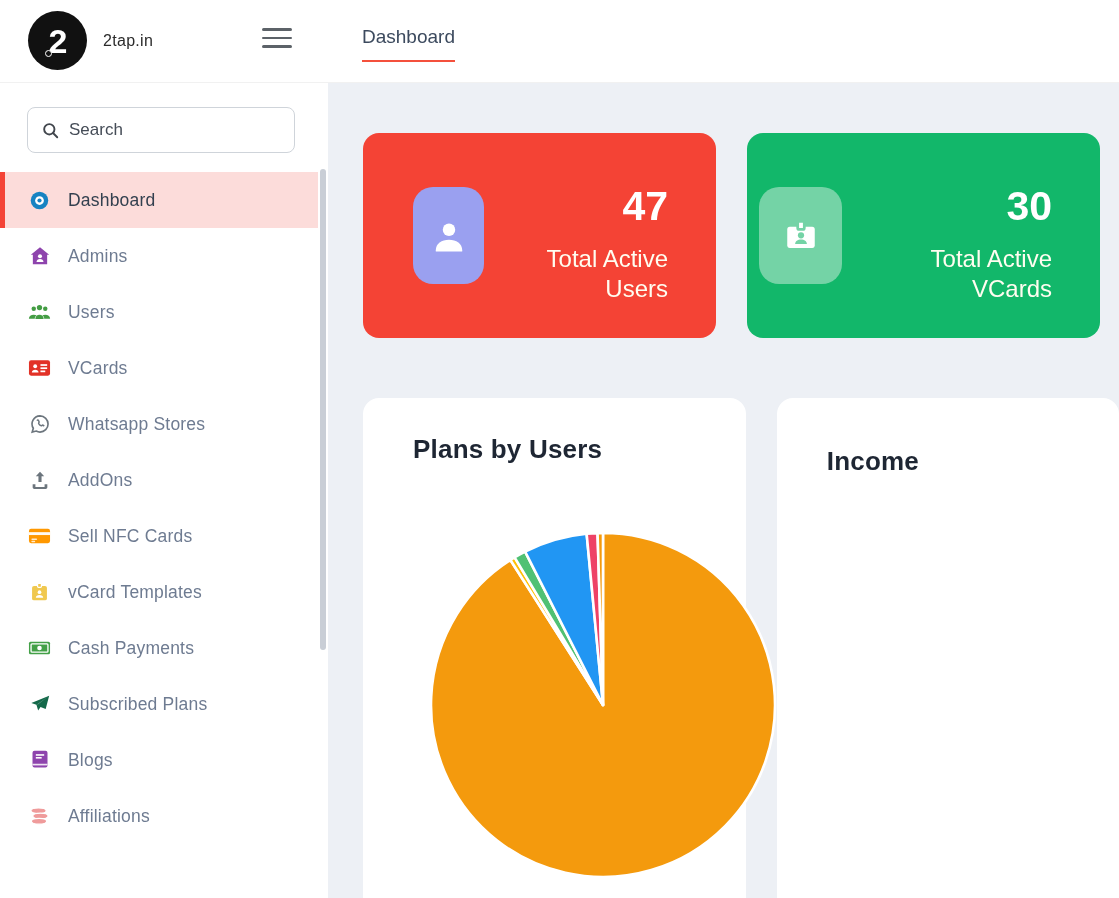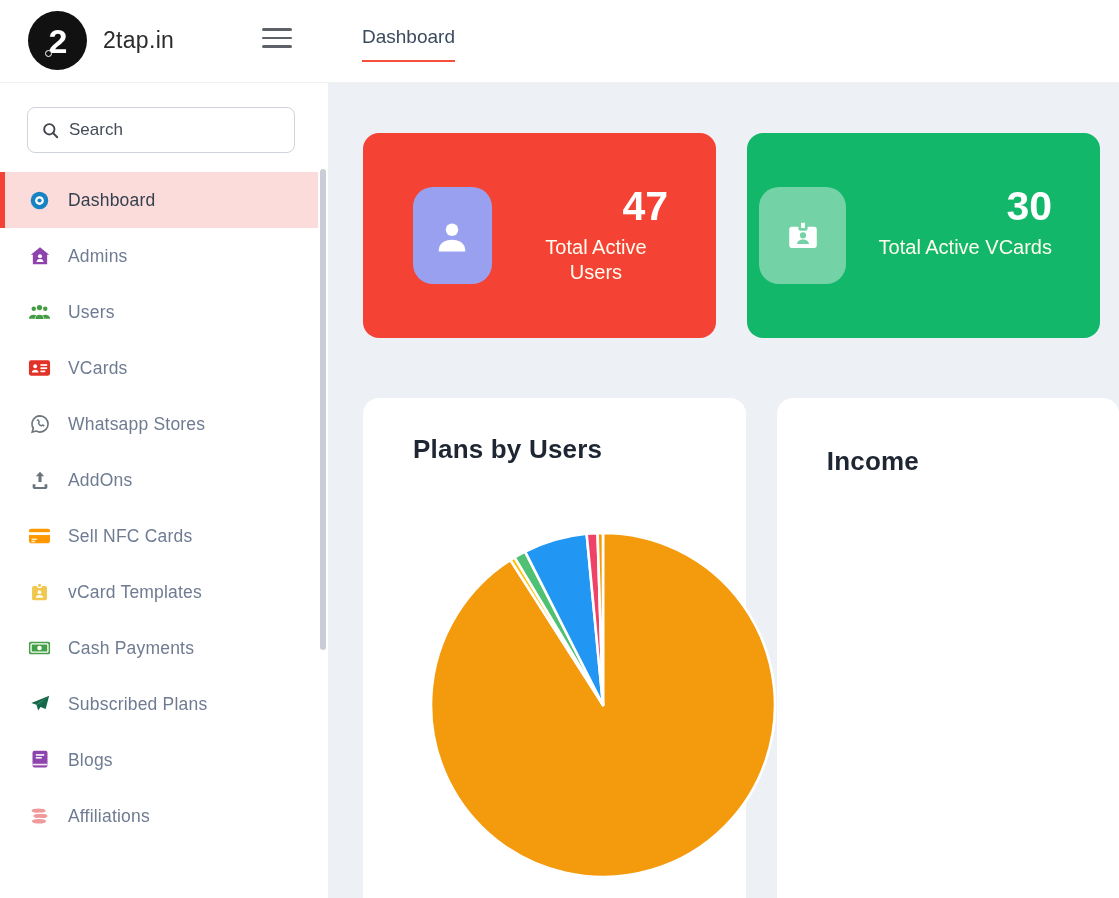--- a/index.html
+++ b/index.html
@@ -8,21 +8,21 @@
 
   
   .header { position:absolute; top:0; left:0; width:100%; height:83px; background:#fff;
             border-bottom:1px solid #f1f1f1; z-index:5; }
   .logo-wrap { position:absolute; left:28px; top:11px; display:flex; align-items:center; gap:16px; }
   .logo-circle { width:59px; height:59px; border-radius:50%; background:#111; color:#fff;
                  display:flex; align-items:center; justify-content:center; position:relative; }
   .logo-circle .glyph { font-size:34px; font-weight:800; line-height:1; letter-spacing:-1px; }
   .logo-circle .reg { position:absolute; left:17px; bottom:13px; width:7px; height:7px;
                       border:1.6px solid #fff; border-radius:50%; background:#111; }
-  .brand { font-size:23px; color:#2b2b2b; font-weight:500; letter-spacing:.3px; }
+  .brand { font-size:16px; color:#2b2b2b; font-weight:500; letter-spacing:.3px; }
   .hamburger { position:absolute; left:262px; top:26px; width:30px; height:24px; background:none;
                border:none; cursor:pointer; display:flex; flex-direction:column; justify-content:space-between; padding:2px 0; }
   .hamburger span { display:block; height:2.6px; width:100%; background:#5c6268; border-radius:2px; }
   .nav-tab { position:absolute; left:362px; top:26px; font-size:19px; font-weight:500;
              color:#3c4a5e; text-decoration:none; padding-bottom:12px; border-bottom:2.5px solid #f4503c; }
 
   
   .sidebar { position:absolute; top:84px; left:0; width:328px; height:780px; background:#fff; z-index:4; }
   .search-box { position:relative; margin:23px 33px 0 27px; height:46px; border:1px solid #cfd4da;
                 border-radius:8px; background:#fff; display:flex; align-items:center; padding-left:13px; }
@@ -42,21 +42,21 @@
 
   
   .main { position:absolute; left:328px; top:83px; width:791px; height:815px;
           background:#edf0f5; padding:50px 0 0 35px; overflow:hidden; }
   .stats-row { display:flex; gap:31px; }
   .stat-card { width:353px; height:205px; border-radius:16px; padding:54px 48px 0 50px;
                display:flex; justify-content:space-between; color:#fff;gap:32px; }
   .stat-tile { width:87px; height:97px; border-radius:20px; display:flex; align-items:center; justify-content:center; }
   .stat-right { text-align:right; margin-top:-4px; }
   .stat-value { font-size:41px; font-weight:800; color:#fff; line-height:1.15; }
-  .stat-label { font-size:20px; color:#fffdf0; line-height:1.25; margin-top:5px; max-width:185px;text-align:center; }
+  .stat-label { font-size:24px; color:#fffdf0; line-height:1.25; margin-top:14px; max-width:185px; }
 
   .cards-row { display:flex; gap:31px; margin-top:60px; }
   .card { background:#fff; border-radius:16px; height:520px; position:relative; }
   .chart-card { width:481px; }
   .income-card { width:430px; }
   .card h2 { font-size:26px; font-weight:700; color:#1e2633; letter-spacing:.2px; }
   .chart-card h2 { margin:36px 0 0 50px; }
   .income-card h2 { margin:48px 0 0 50px; }
   .pie-svg { position:absolute; left:62px; top:129px; }
 </style>

